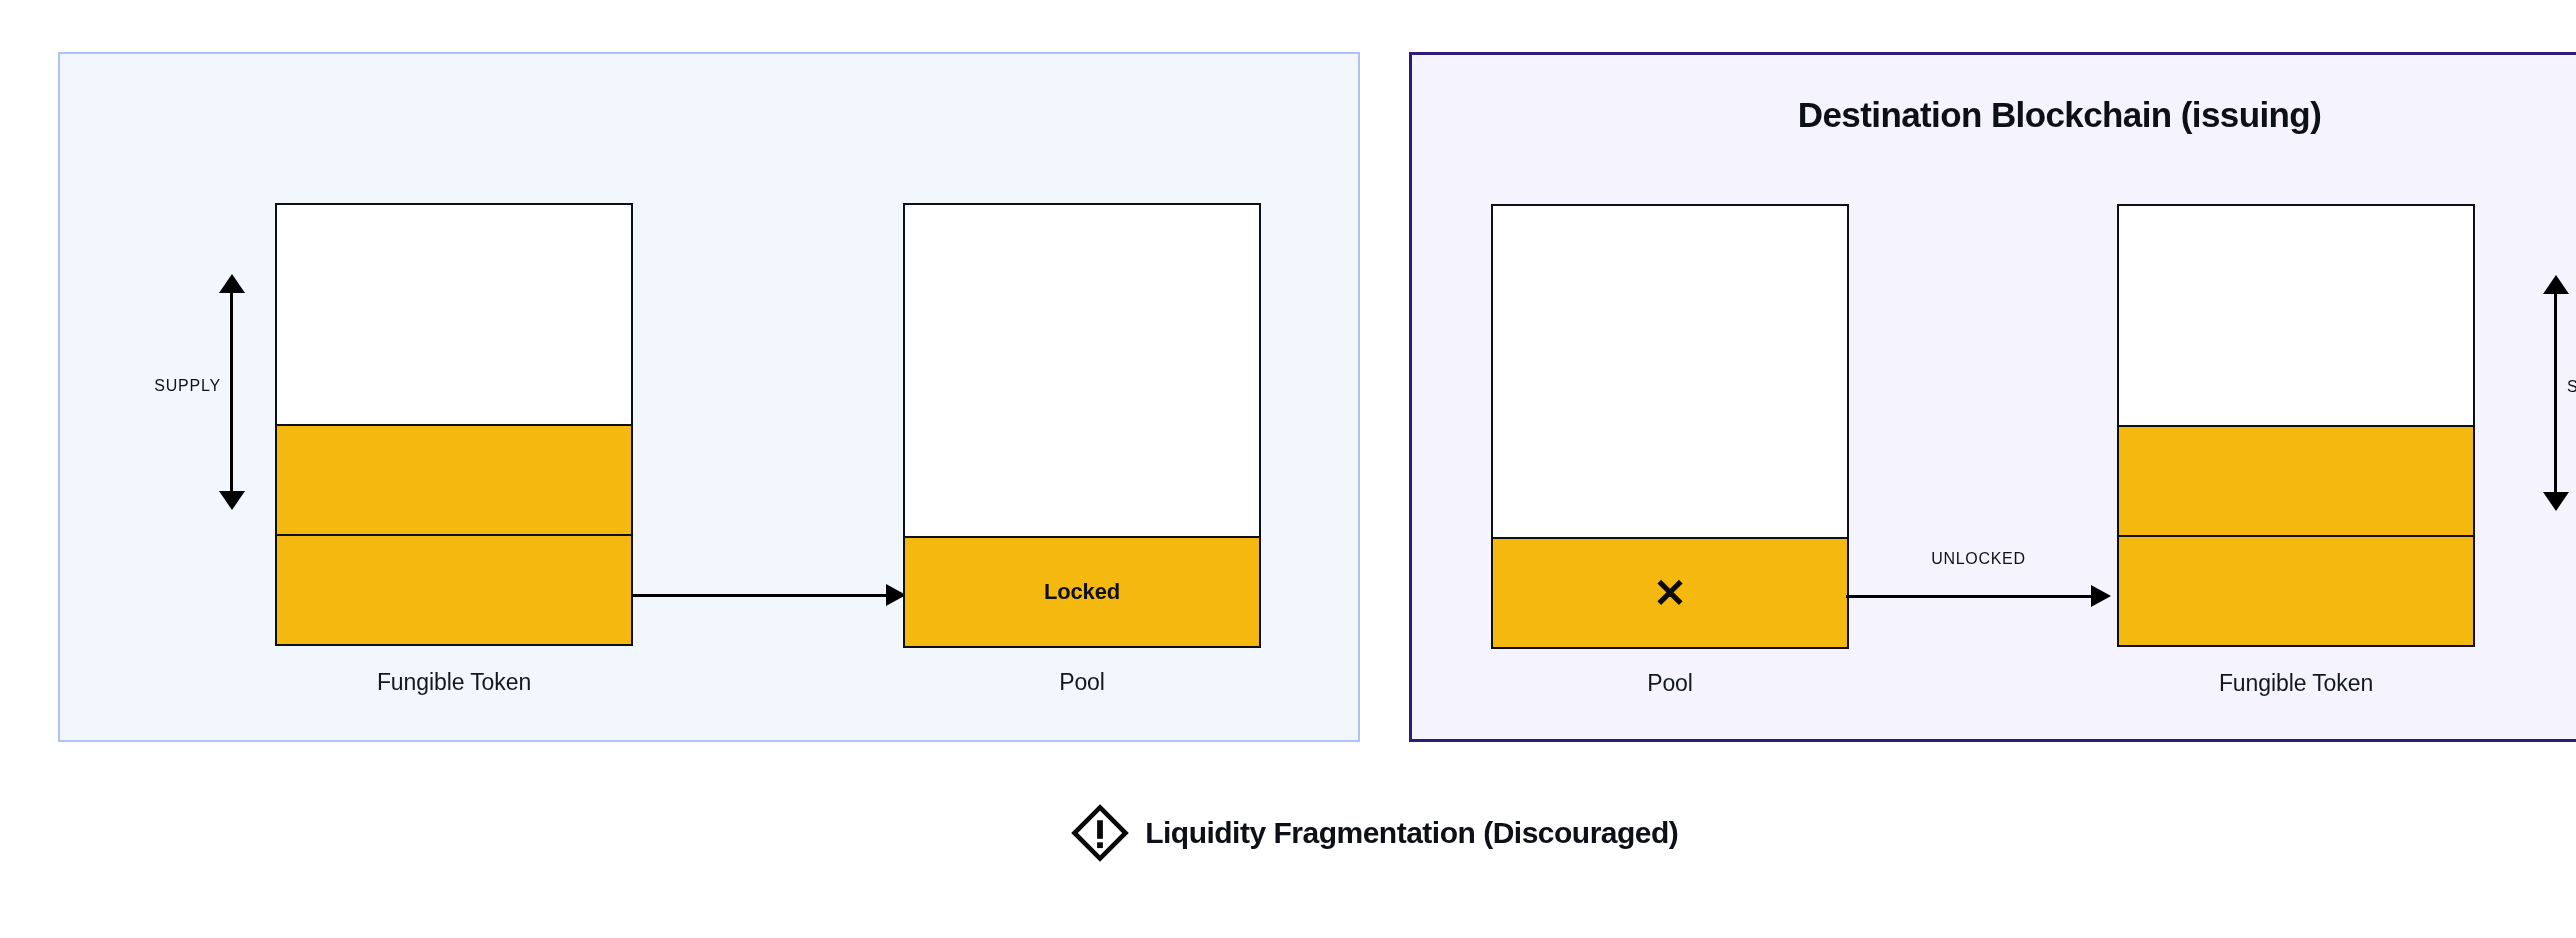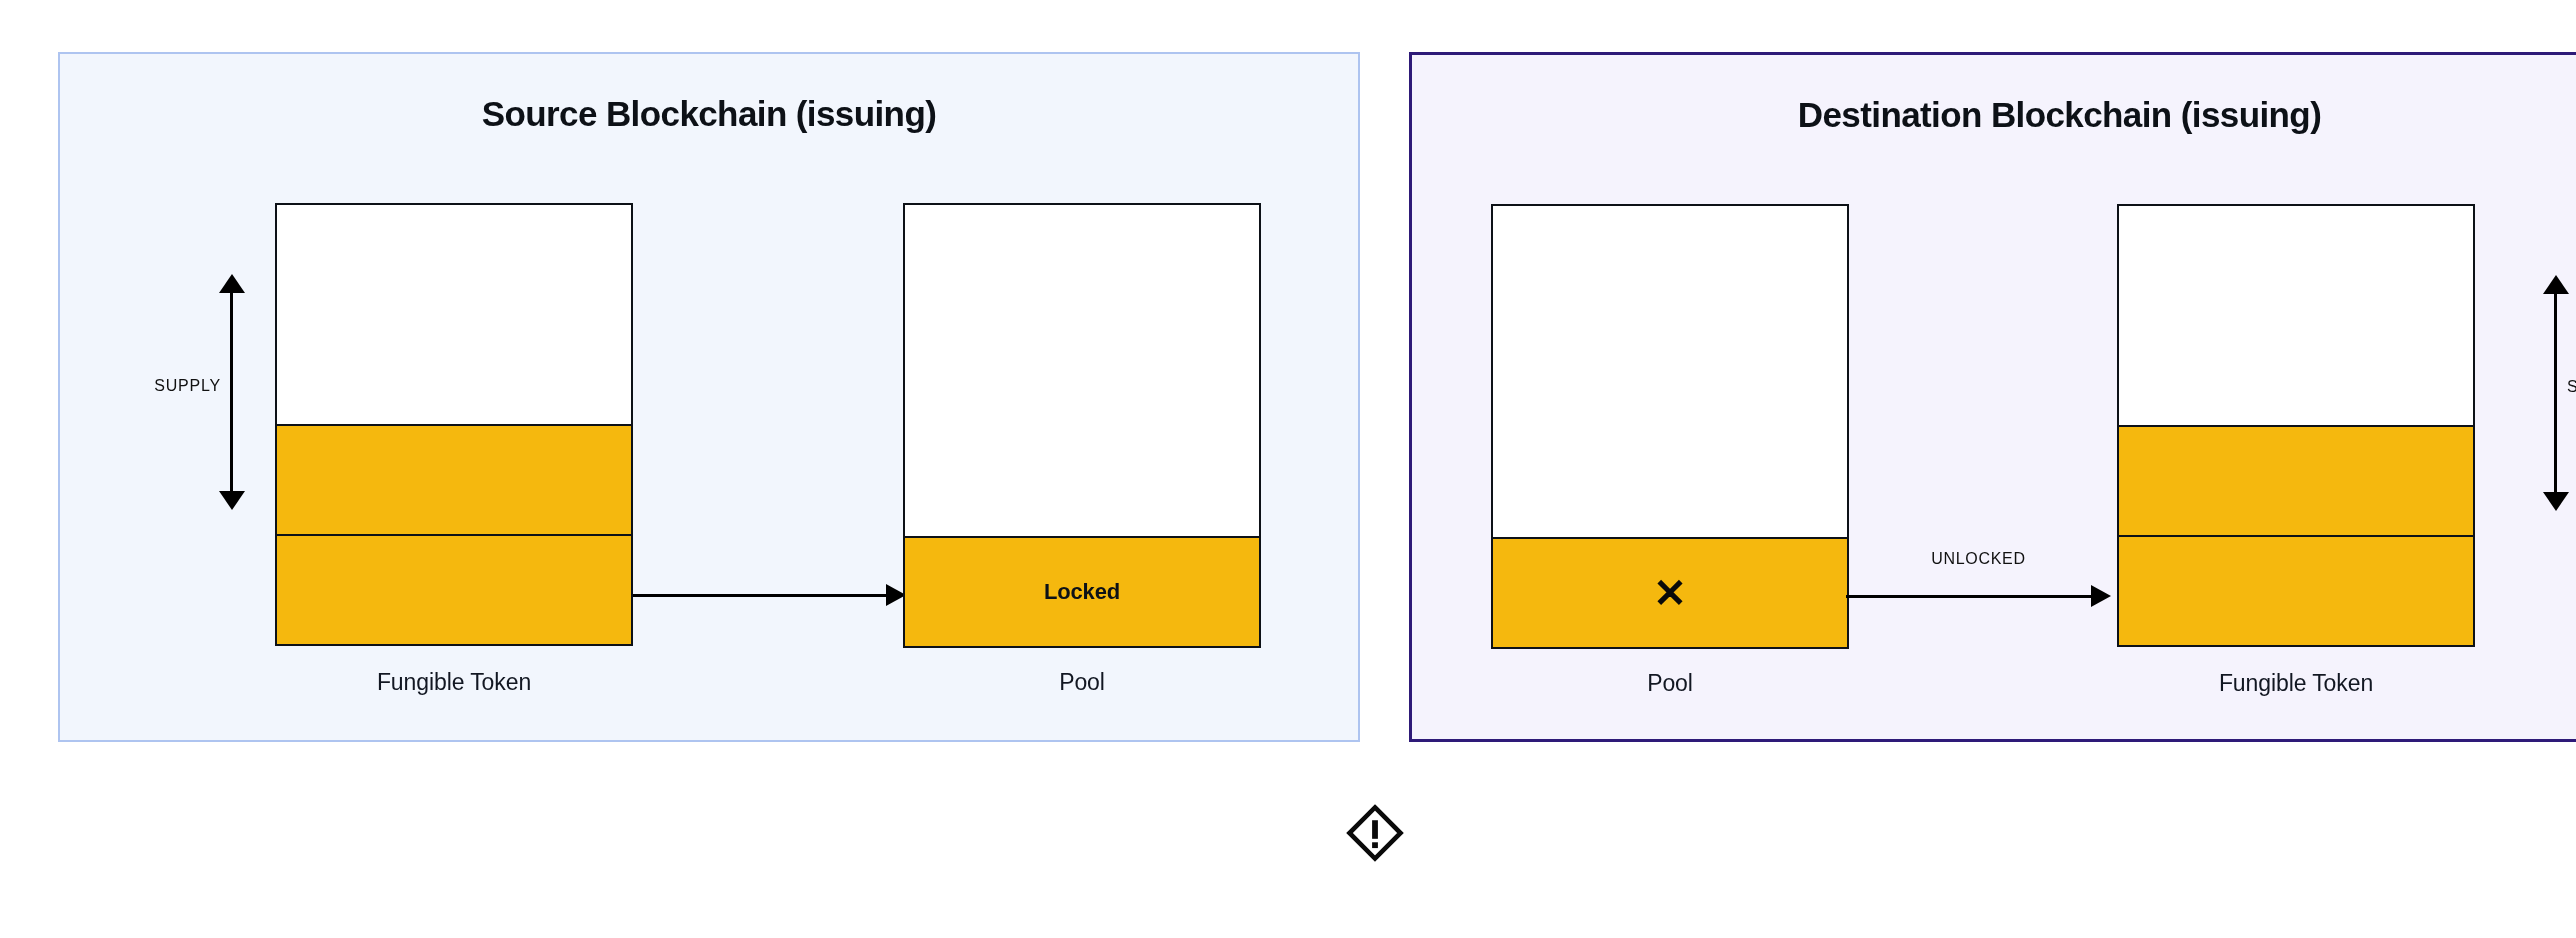--- a/index.html
+++ b/index.html
@@ -206,21 +206,20 @@
     letter-spacing: -0.5px;
     color: #0D1117;
     white-space: nowrap;
   }
 </style>
 </head>
 <body>
 
 <div class="panel panel-source">
 
-  <div class="panel-title">Source Blockchain (issuing)</div>
 
   <div class="supply supply-left" id="supply-src">
     <div class="supply-arrow-up"></div>
     <div class="supply-line"></div>
     <div class="supply-arrow-down"></div>
     <div class="supply-label">SUPPLY</div>
   </div>
 
   <div class="bar" id="bar-src-token">
     <div class="seg seg-empty" style="height:50%">
@@ -294,14 +293,15 @@
   </div>
 
 </div>
 
 <div class="footer">
   <svg class="warn-icon" viewBox="0 0 100 100">
     <polygon points="50,6 94,50 50,94 6,50" fill="none" stroke="#0A0A0A" stroke-width="8"></polygon>
     <rect x="45" y="28" width="10" height="32" fill="#0A0A0A"></rect>
     <rect x="45" y="66" width="10" height="10" fill="#0A0A0A"></rect>
   </svg>
+  <div class="footer-text">Liquidity Fragmentation (Discouraged)</div>
 </div>
 
 
 </body></html>

